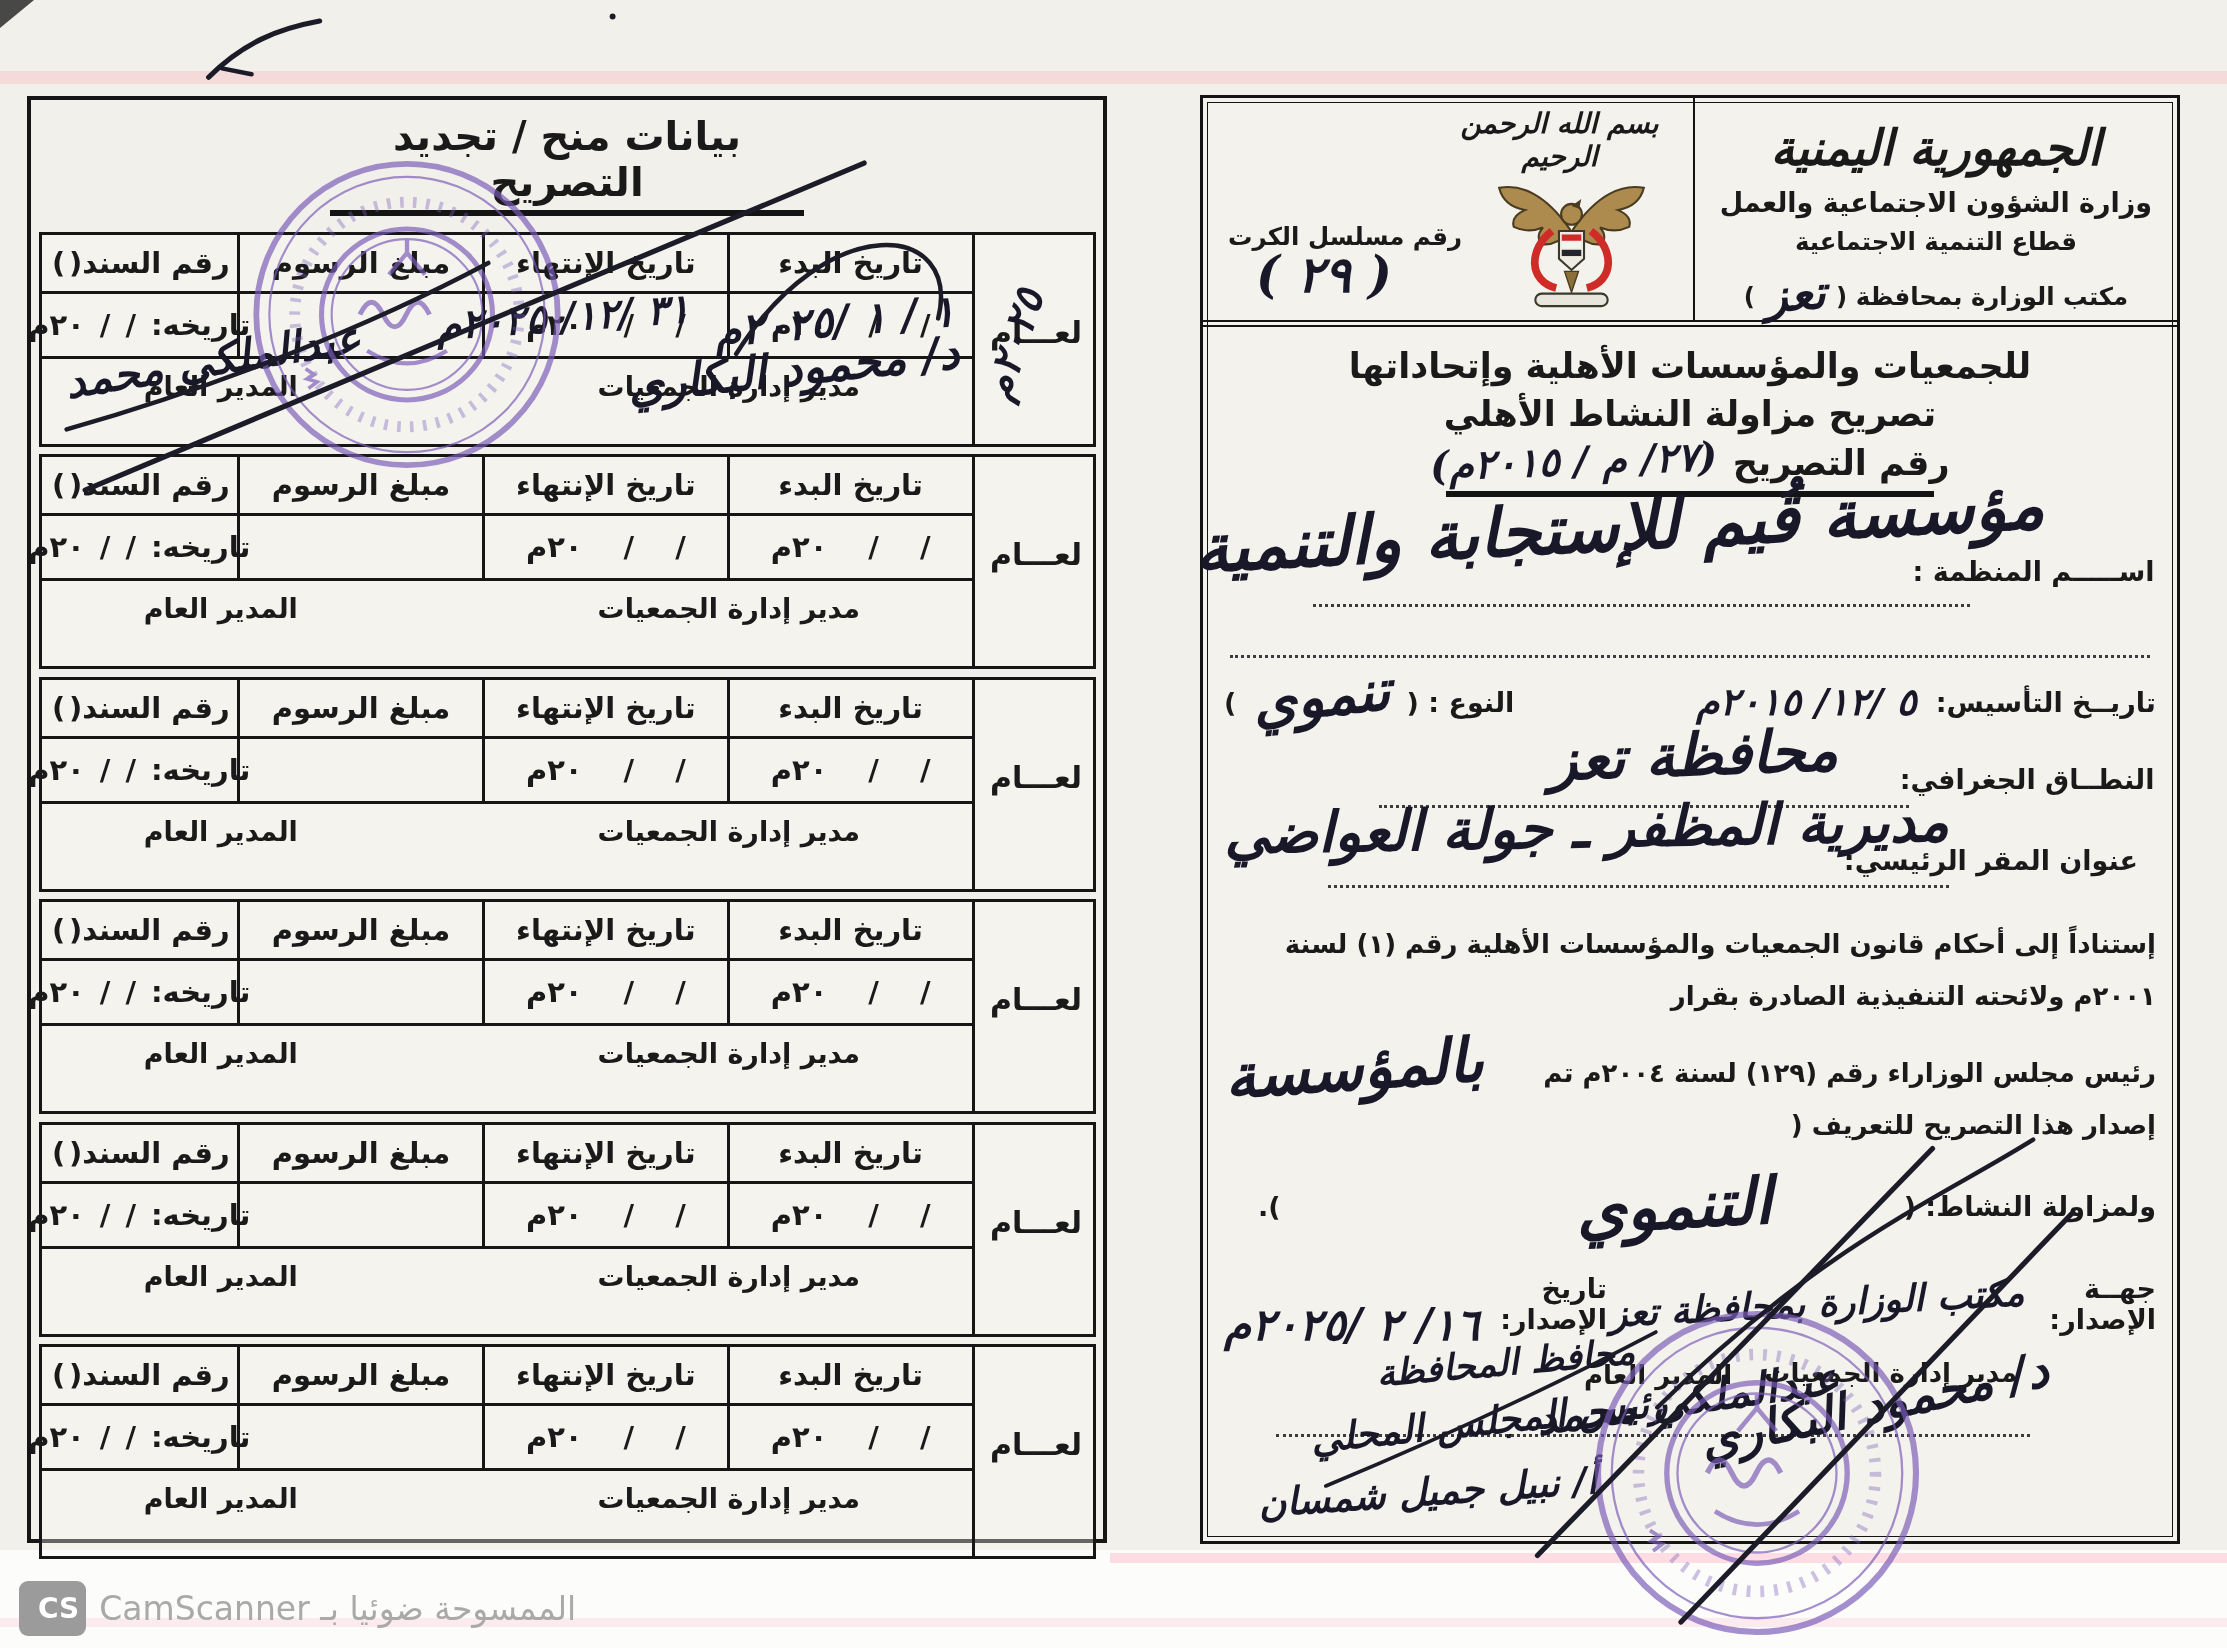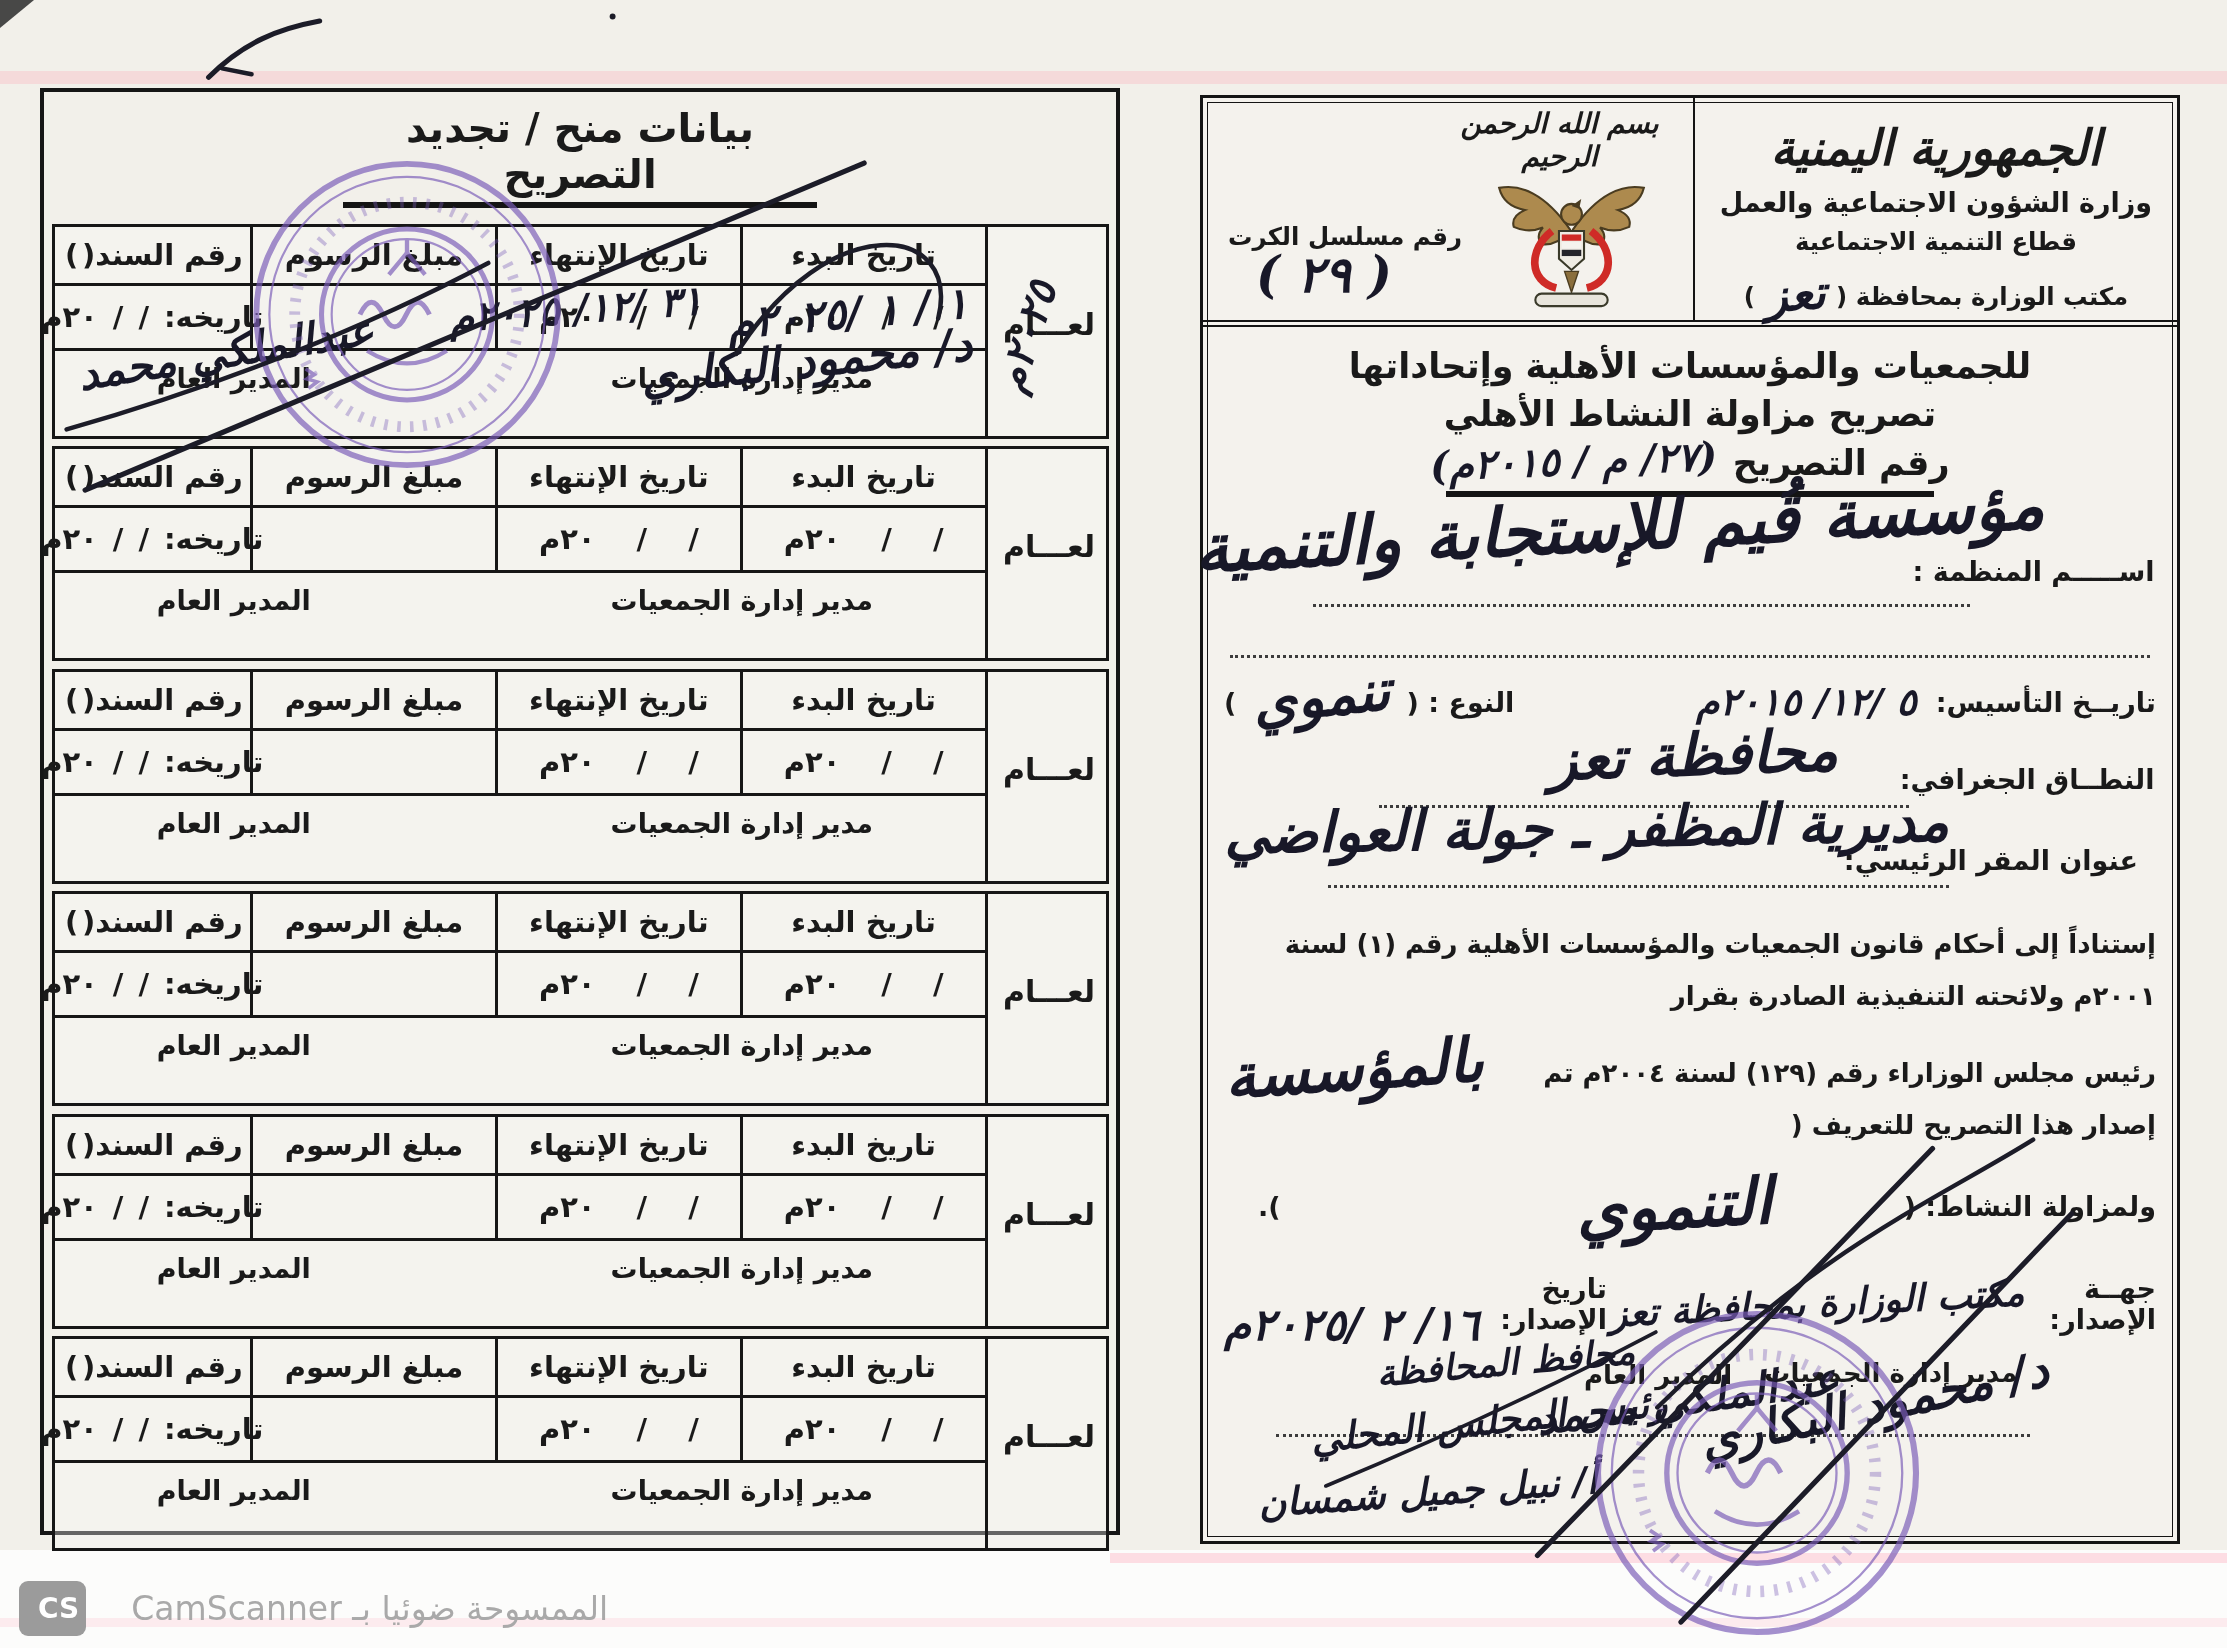--- a/index.html
+++ b/index.html
@@ -5,22 +5,22 @@
   html,body{margin:0;padding:0;}
   body{width:2227px;height:1649px;position:relative;background:#fdfdfc;
        font-family:"DejaVu Sans",sans-serif;color:#1a1a1a;overflow:hidden;}
   .paper{position:absolute;left:0;top:0;width:2227px;height:1550px;background:#f2f0ea;}
   .bottom-strip{position:absolute;left:0;top:1550px;width:2227px;height:99px;background:#fcfcfb;}
   .streak{position:absolute;pointer-events:none;}
   .corner-wedge{position:absolute;left:0;top:0;width:0;height:0;
       border-top:28px solid #2a2a2a;border-right:34px solid transparent;opacity:.85;}
 
   
-  .left-panel{position:absolute;left:27px;top:88px;width:1072px;height:1439px;
-      border:4.4px solid #161616;background:transparent;direction:rtl;margin-left:13px;}
+  .left-panel{position:absolute;left:27px;top:96px;width:1072px;height:1439px;
+      border:4.4px solid #161616;background:transparent;direction:rtl;}
   .lp-title{margin:13.3px auto 4.4px auto;text-align:center;font-size:40px;font-weight:bold;width:503px;}
   .lp-underline{width:474px;height:6px;background:#141414;margin:4.4px auto 16.3px auto;}
   .blocks{padding:0 6px;}
   .block{position:relative;height:209px;margin:0 1.5px 7.4px 1.5px;border:3px solid #161616;
       display:flex;direction:rtl;background:rgba(250,249,246,.35);}
   .b-year{width:118px;border-left:3px solid #161616;position:relative;}
   .ylabel{position:absolute;right:10.4px;top:80px;font-size:30px;font-weight:bold;letter-spacing:0.7px;}
   .b-left{flex:1;display:flex;flex-direction:column;min-width:0;}
   .b-row{display:flex;direction:rtl;}
   .b-head{height:56px;border-bottom:3px solid #161616;}
@@ -119,21 +119,21 @@
   .hw-council-name{position:absolute;left:34px;top:117px;font-size:38px;transform:rotate(-4deg);}
 
   
   .stamp{position:absolute;opacity:.68;z-index:50;pointer-events:none;}
   #ink{position:absolute;left:0;top:0;z-index:55;pointer-events:none;}
 
   
   .cam{position:absolute;left:19px;top:1581px;display:flex;align-items:center;gap:13.3px;z-index:5;}
   .cam-logo{width:55px;height:55px;background:#9b9b9b;border-radius:9px;color:#fff;
       display:flex;align-items:center;justify-content:center;font-size:28px;font-weight:bold;padding-left:12px;}
-  .cam-text{color:#a9a9a9;font-size:33px;display:flex;align-items:center;gap:10.4px;margin-left:32px;}
+  .cam-text{color:#a9a9a9;font-size:33px;display:flex;align-items:center;gap:10.4px;}
 </style>
 </head>
 <body>
 
 <div class="paper"></div>
 <div class="bottom-strip"></div>
 <div class="corner-wedge"></div>
 <div class="streak" style="left:0;top:71px;width:2227px;height:13.3px;background:rgba(255,140,165,.22);"></div>
 <div class="streak" style="left:1110px;top:1553px;width:1117px;height:10.4px;background:rgba(255,140,165,.28);"></div>
 <div class="streak" style="left:0;top:1618px;width:2227px;height:9px;background:rgba(255,140,165,.15);"></div>

